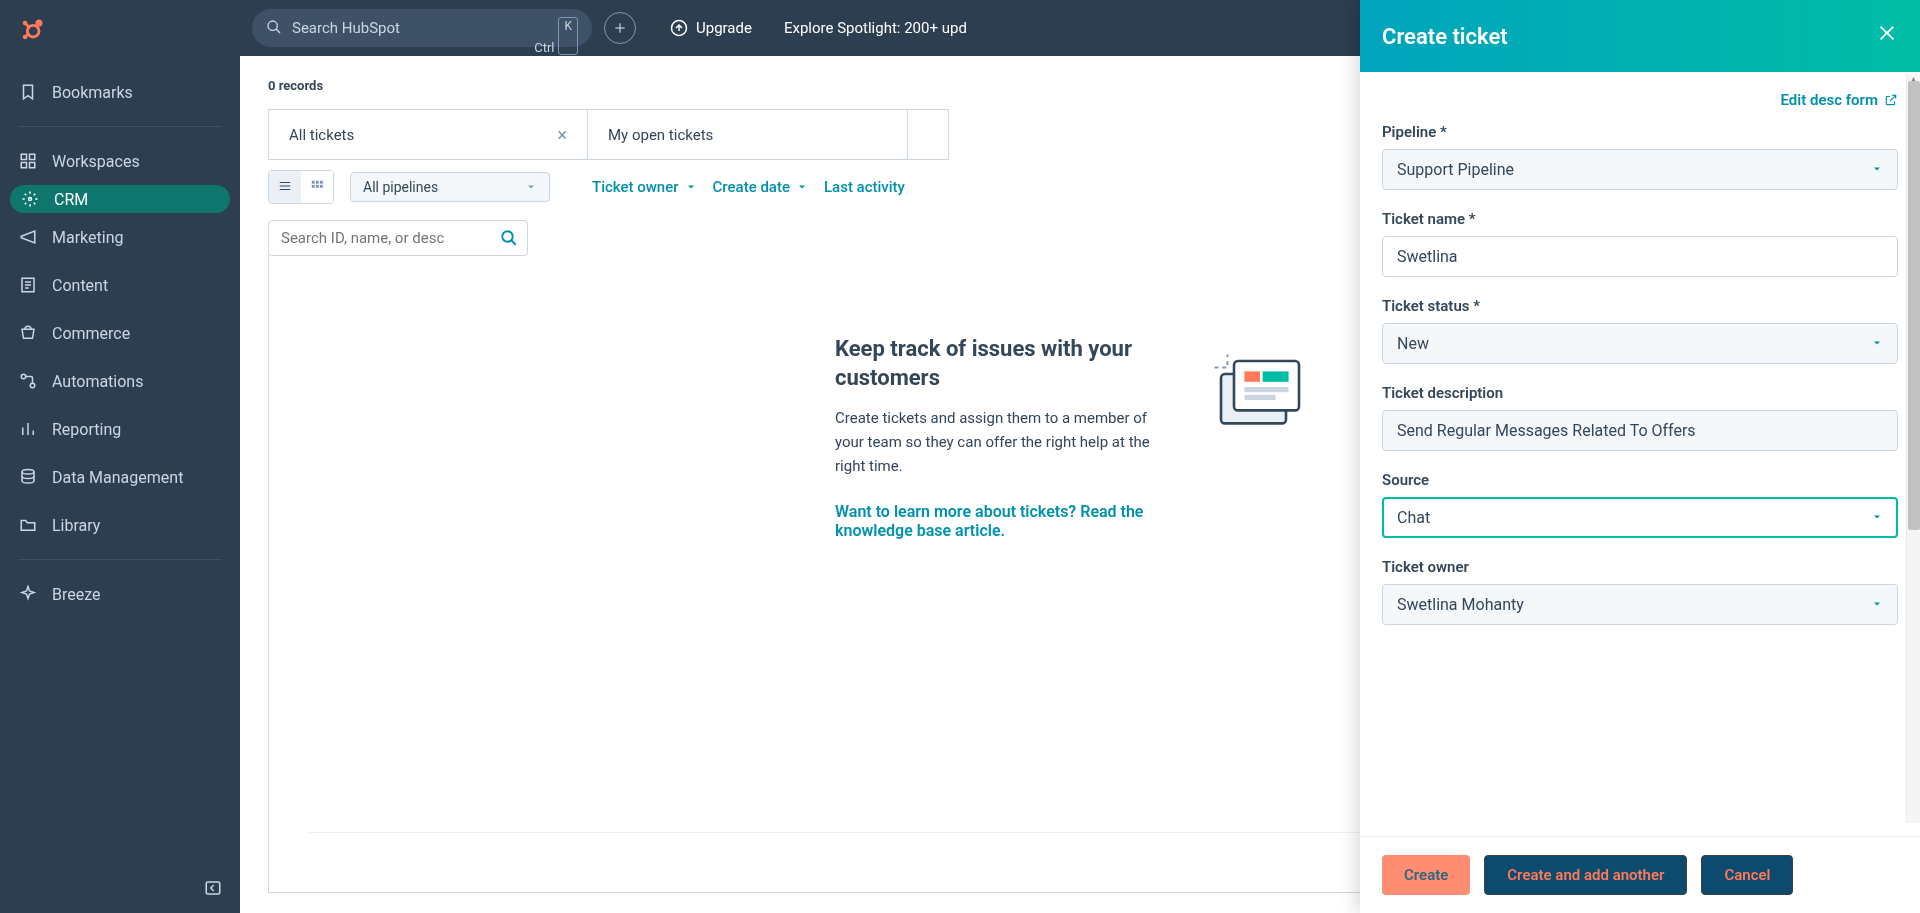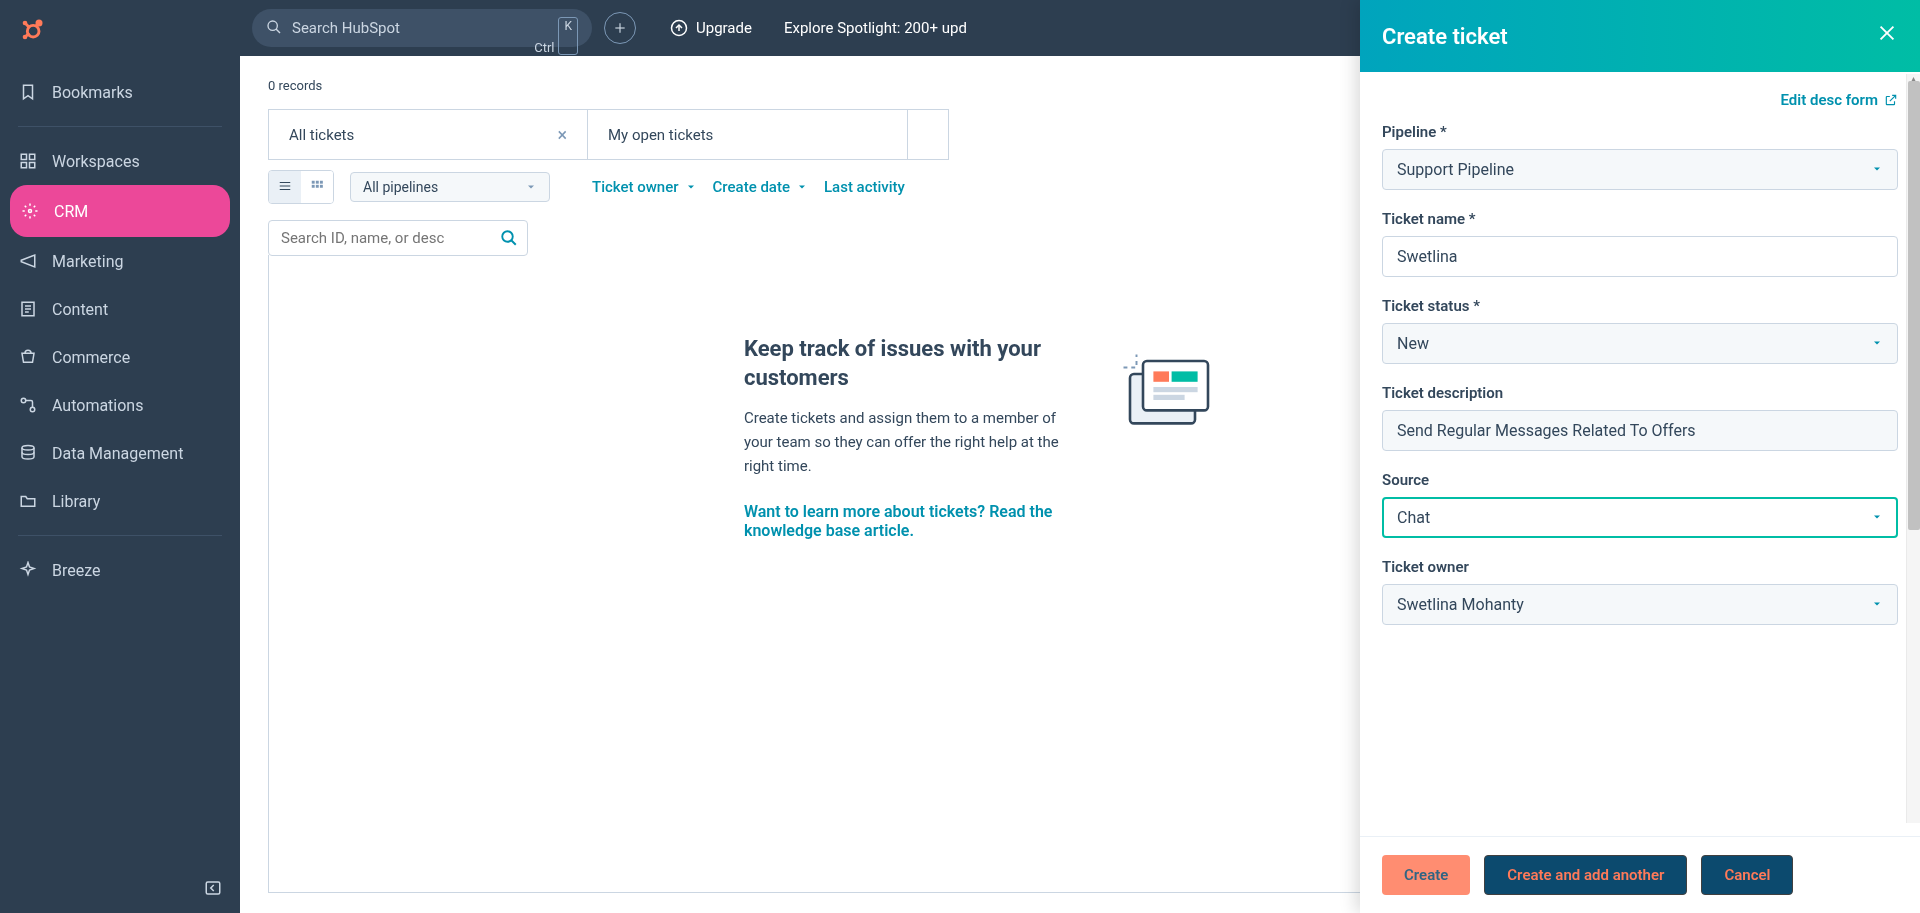--- a/index.html
+++ b/index.html
@@ -5,21 +5,21 @@
 * { box-sizing: border-box; margin: 0; padding: 0; font-family: -apple-system, BlinkMacSystemFont, "Segoe UI", Roboto, Arial, sans-serif; }
 body { background: #fff; overflow: hidden; }
 .app { display: flex; height: 913px; width: 1920px; position: relative; }
 
 
 .sidebar { width: 240px; background: #2d3e50; color: #cbd6e2; display: flex; flex-direction: column; flex-shrink: 0; }
 .logo-box { padding: 16px 18px; }
 .logo-box svg { width: 28px; height: 28px; }
 .nav { flex: 1; padding-top: 4px; }
 .nav-item { display: flex; align-items: center; gap: 14px; padding: 14px 18px; cursor: pointer; font-size: 16px; color: #cbd6e2; }
-.nav-item.active { background: #ec4899; border-radius: 17px; margin: 0 10px; padding: 16px 10px; color: #fff; }
+.nav-item.active { background: #0f766e; border-radius: 17px; margin: 0 10px; padding: 4px 10px; color: #fff; }
 .nav-item .nicon { width: 20px; height: 20px; display: flex; align-items: center; justify-content: center; flex-shrink: 0; }
 .nav-item .nicon svg { width: 18px; height: 18px; stroke: currentColor; fill: none; stroke-width: 2; }
 .nav-divider { border: none; border-top: 1px solid #3e5167; margin: 10px 18px; }
 .collapse-btn { padding: 12px 18px; text-align: right; color: #cbd6e2; }
 .collapse-btn svg { width: 18px; height: 18px; }
 
 
 .main { flex: 1; display: flex; flex-direction: column; background: #fff; min-width: 0; }
 .topbar { height: 56px; background: #2d3e50; display: flex; align-items: center; gap: 12px; padding: 0 12px; }
 .searchwrap { flex: 0 0 340px; position: relative; }
@@ -31,42 +31,42 @@
 .searchwrap .key { border: 1px solid #7c98b6; border-radius: 3px; padding: 1px 5px; font-size: 12px; color: #cbd6e2; }
 .topbtn { width: 32px; height: 32px; border-radius: 50%; border: 1px solid #7c98b6; color: #cbd6e2; background: transparent; font-size: 18px; display: flex; align-items: center; justify-content: center; cursor: pointer; }
 .upgrade { color: #fff; font-size: 15px; display: flex; align-items: center; gap: 8px; cursor: pointer; }
 .upgrade svg { width: 18px; height: 18px; }
 .explore { color: #fff; font-size: 15px; margin-left: 20px; cursor: pointer; }
 
 
 .content { flex: 1; padding: 20px 28px; background: #fff; overflow: hidden; display: flex; flex-direction: column; }
 .pagetitle { display: flex; align-items: center; gap: 8px; color: #0091ae; font-size: 22px; font-weight: 600; }
 .pagetitle svg { width: 14px; height: 14px; }
-.records { font-size: 13px; color: #33475b; font-weight: 400; margin-top: 2px; }
+.records { font-size: 13px; color: #33475b; font-weight: 700; margin-top: 2px; }
 
 .tabs { display: flex; margin-top: 16px; }
 .tab { border: 1px solid #cbd6e2; padding: 14px 20px; font-size: 15px; color: #33475b; width: 320px; display: flex; align-items: center; justify-content: space-between; background: #fff; cursor: pointer; }
 .tab + .tab { border-left: none; }
 .tab .x { color: #7c98b6; font-size: 18px; }
 .tab-extra { width: 40px; border: 1px solid #cbd6e2; border-left: none; }
 
 .toolbar { display: flex; align-items: center; gap: 16px; margin-top: 10px; }
 .viewtoggle { display: flex; border: 1px solid #cbd6e2; border-radius: 4px; overflow: hidden; }
 .viewtoggle button { width: 32px; height: 32px; border: none; background: #fff; color: #7c98b6; font-size: 14px; cursor: pointer; }
 .viewtoggle button.on { background: #eaf0f6; color: #33475b; }
 .pipeselect { display: flex; align-items: center; gap: 40px; border: 1px solid #cbd6e2; background: #f5f8fa; border-radius: 4px; padding: 6px 12px; font-size: 14px; color: #33475b; min-width: 200px; justify-content: space-between; }
 .filterlink { color: #0091ae; font-size: 15px; font-weight: 500; display: flex; align-items: center; gap: 6px; cursor: pointer; }
 .filterlink svg { width: 12px; height: 12px; }
 
 .searchrow { margin-top: 16px; }
 .idsearch { border: 1px solid #cbd6e2; border-radius: 4px; padding: 8px 40px 8px 12px; width: 260px; font-size: 15px; }
 .idsearch-wrap { position: relative; display: inline-block; }
 .idsearch-wrap .sicon2 { position: absolute; right: 10px; top: 9px; color: #0091ae; }
 
-.emptypane { border: 1px solid #cbd6e2; border-top: none; flex: 1; margin-top: -1px; padding: 80px 40px 20px; display: flex; flex-direction: row; }
+.emptypane { border: 1px solid #cbd6e2; border-top: none; flex: 1; margin-top: -1px; padding: 80px 40px 20px; display: flex; flex-direction: column; }
 .emptybody { flex: 1; display: flex; gap: 40px; justify-content: center; }
 .emptytext { max-width: 320px; }
 .emptytext h2 { font-size: 22px; font-weight: 700; color: #33475b; line-height: 1.3; }
 .emptytext p { font-size: 15px; color: #33475b; margin-top: 14px; line-height: 1.6; }
 .emptytext a { color: #0091ae; font-weight: 600; display: block; margin-top: 24px; text-decoration: none; }
 .emptyimg { width: 130px; height: 130px; }
 .pager { display: flex; align-items: center; justify-content: flex-end; gap: 14px; padding-top: 20px; border-top: 1px solid #eaf0f6; }
 .pager .pnav { color: #cbd6e2; font-size: 16px; font-weight: 600; display: flex; align-items: center; gap: 4px; }
 .pager .count { color: #0091ae; font-weight: 600; font-size: 16px; }
 
@@ -175,20 +175,30 @@
               <circle cx="6" cy="6" r="3"></circle>
               <circle cx="18" cy="18" r="3"></circle>
               <path d="M9 6h7a2 2 0 012 2v7"></path>
             </svg>
           </span>
         <span>Automations</span>
       </div>
       <div class="nav-item">
         <span class="nicon">
             <svg viewBox="0 0 24 24">
+              <line x1="5" y1="20" x2="5" y2="10"></line>
+              <line x1="12" y1="20" x2="12" y2="4"></line>
+              <line x1="19" y1="20" x2="19" y2="14"></line>
+            </svg>
+          </span>
+        <span>Reporting</span>
+      </div>
+      <div class="nav-item">
+        <span class="nicon">
+            <svg viewBox="0 0 24 24">
               <ellipse cx="12" cy="5" rx="8" ry="3"></ellipse>
               <path d="M4 5v6c0 1.7 3.6 3 8 3s8-1.3 8-3V5"></path>
               <path d="M4 11v6c0 1.7 3.6 3 8 3s8-1.3 8-3v-6"></path>
             </svg>
           </span>
         <span>Data Management</span>
       </div>
       <div class="nav-item">
         <span class="nicon">
             <svg viewBox="0 0 24 24">

